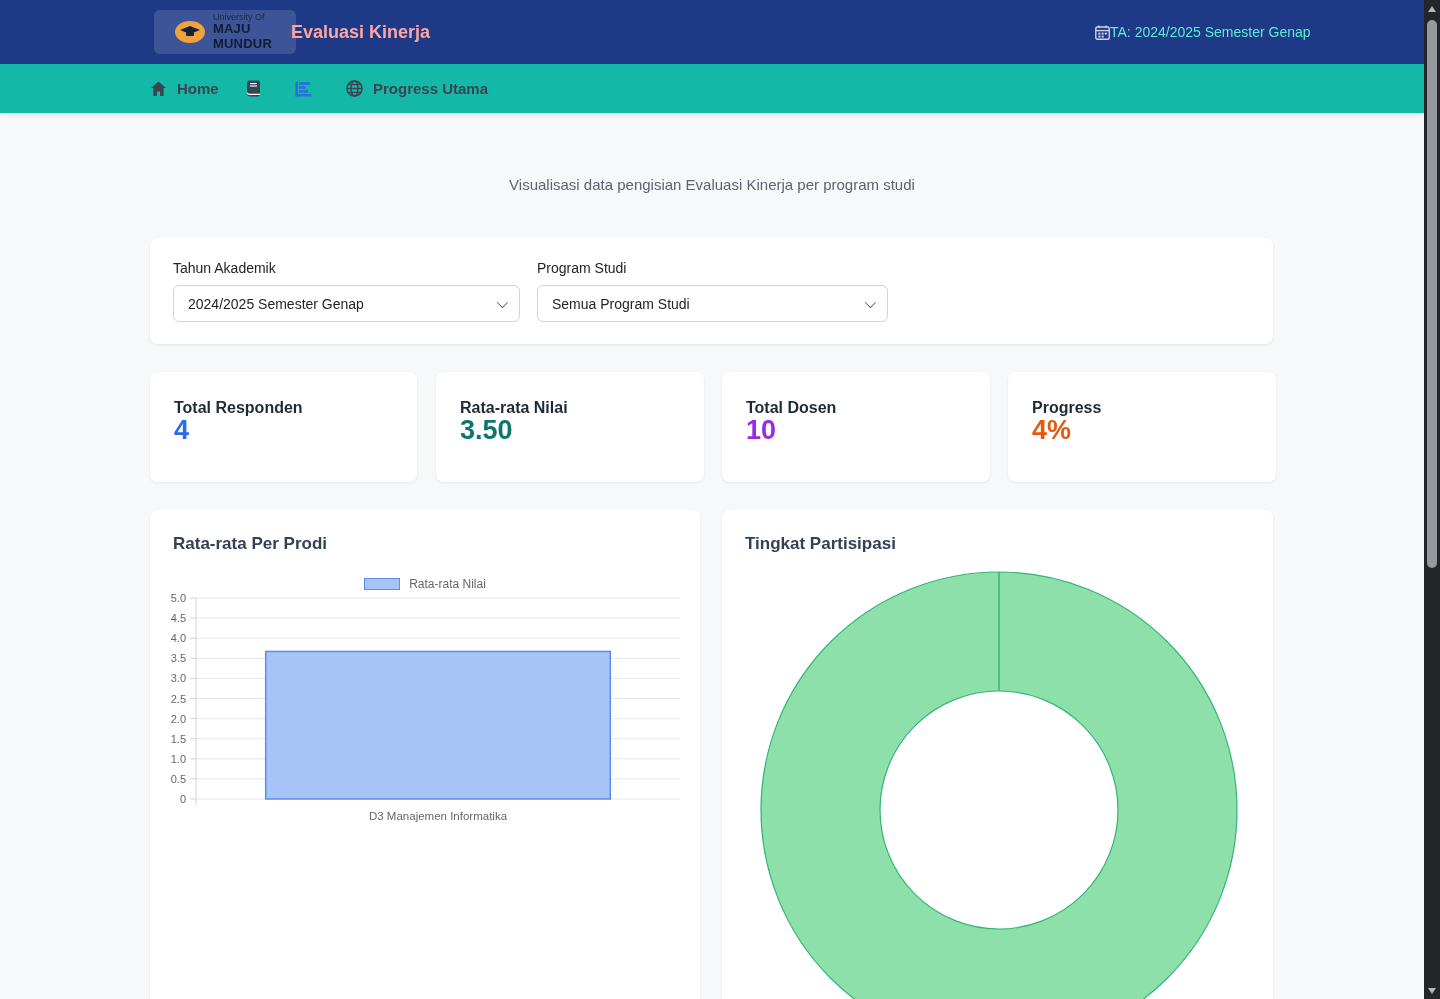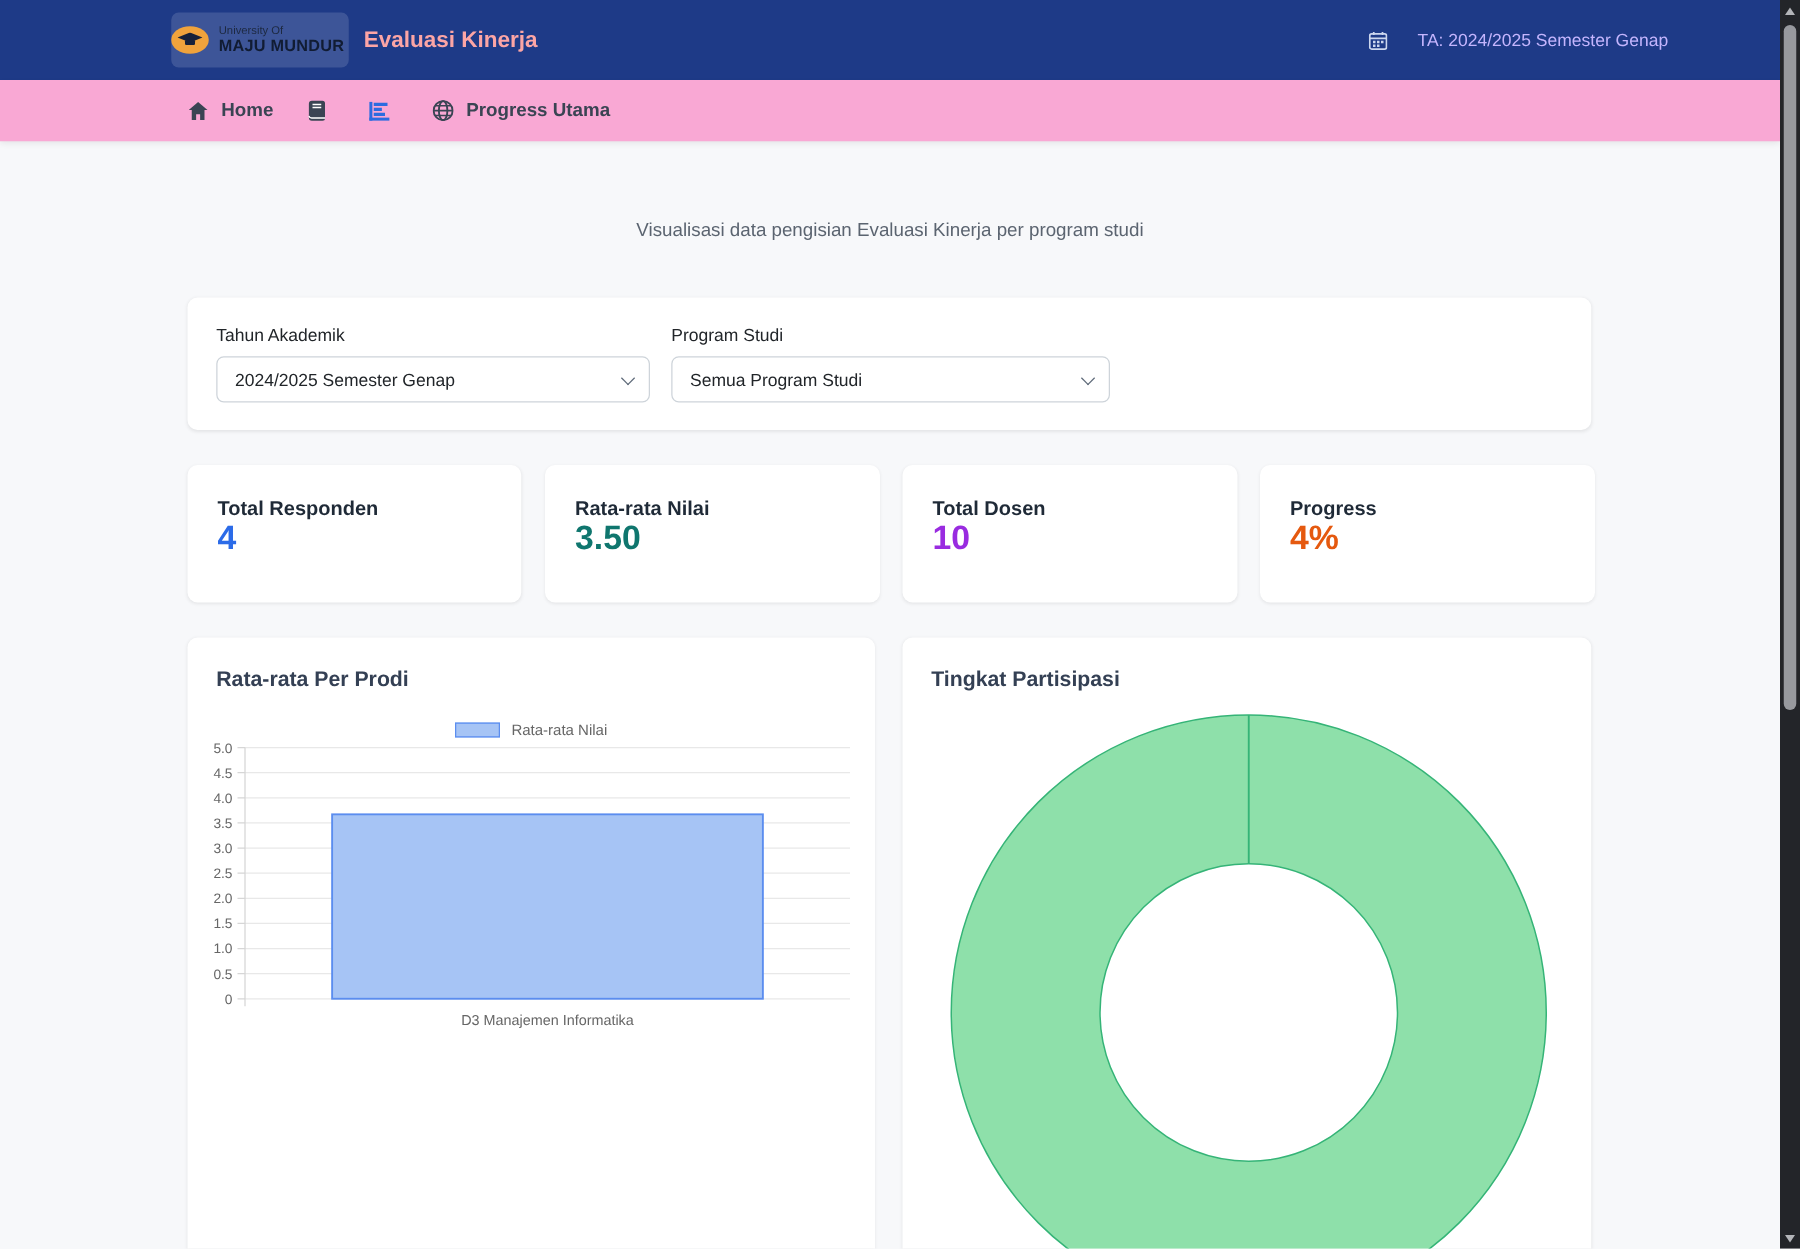--- a/index.html
+++ b/index.html
@@ -7,34 +7,34 @@
   body {
     position:relative;
     background:#f7f8fa;
     font-family:"Liberation Sans", sans-serif;
     overflow:hidden;
   }
 
   
   .topbar { position:absolute; left:0; top:0; width:1424px; height:64px; background:#1e3a87; }
   .logo-chip {
-    position:absolute; left:137px; top:10px; width:142px; height:44px;
+    position:absolute; left:154px; top:10px; width:142px; height:44px;
     background:rgba(255,255,255,0.14); border-radius:6px;
-    display:flex; align-items:center; padding-left:0; gap:8px; cursor:pointer;
+    display:flex; align-items:center; padding-left:21px; gap:8px; cursor:pointer;
   }
   .logo-oval { width:30px; height:22px; background:#f0a33c; border-radius:50%; position:relative; flex:0 0 auto; }
   .logo-cap { position:absolute; left:5px; top:5px; width:20px; height:12px; }
   .logo-text { display:flex; flex-direction:column; line-height:1.15; }
   .logo-line1 { font-size:9px; color:#1d2940; }
   .logo-line2 { font-size:13px; font-weight:bold; color:#111c33; letter-spacing:0.2px; }
   .topbar-title { position:absolute; left:291px; top:50%; transform:translateY(-50%); color:#fca5a5; font-size:18px; font-weight:bold;text-align:center; }
-  .semester-badge { position:absolute; left:1095px; top:50%; transform:translateY(-50%); display:flex; align-items:center; gap:24px; color:#c4b5fd; font-size:14px; }
-
-  
-  .nav { position:absolute; left:0; top:64px; width:1424px; height:49px; background:#f9a8d4; box-shadow:0 2px 5px rgba(0,0,0,0.08); }
+  .semester-badge { position:absolute; left:1095px; top:50%; transform:translateY(-50%); display:flex; align-items:center; gap:0; color:#5eead4; font-size:14px; }
+
+  
+  .nav { position:absolute; left:0; top:64px; width:1424px; height:49px; background:#14b8a6; box-shadow:0 2px 5px rgba(0,0,0,0.08); }
   .nav-item { position:absolute; top:0; height:49px; display:flex; align-items:center; gap:10px; color:#3a4453; font-size:15px; font-weight:600; cursor:pointer; }
   .nav-home { left:150px; }
   .nav-book { left:246px; }
   .nav-chart { left:295px; }
   .nav-website { left:346px; }
 
   
   .subtitle { position:absolute; top:176px; left:0; width:1424px; text-align:center; color:#5b6470; font-size:15px; }
 
   

